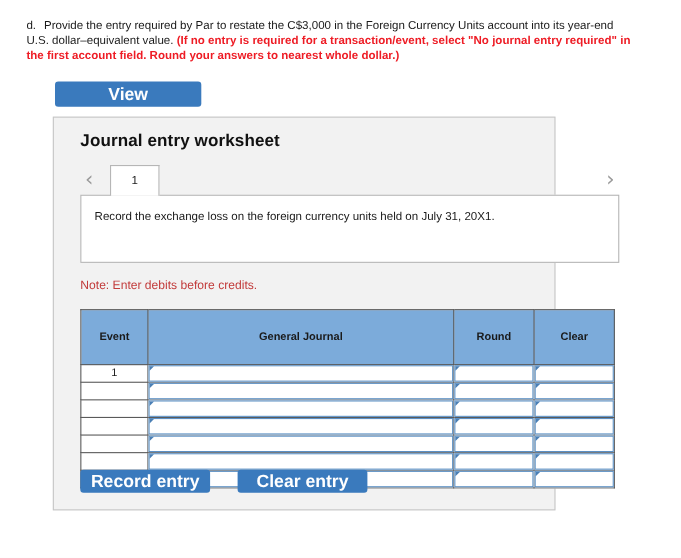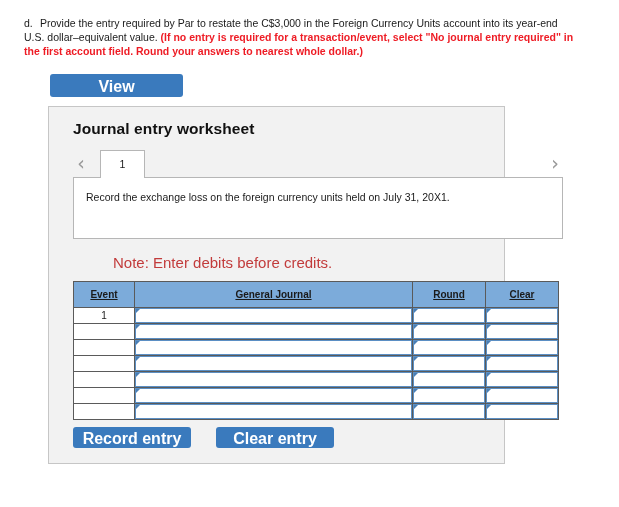--- a/index.html
+++ b/index.html
@@ -148,45 +148,43 @@
     right: 12px;
     font-size: 10.5px;
     line-height: 16px;
     color: #1a1a1a;
   }
 
   .note {
     position: absolute;
     left: 24px;
     top: 147px;
-    font-size: 15px;
+    font-size: 11px;
     color: #c23b3b;
-    margin-left: 40px;
   }
 
   
   .jtable {
     position: absolute;
     left: 24px;
     top: 174px;
     width: 485px;
     border-collapse: collapse;
     table-layout: fixed;
     background: #ffffff;
   }
   .jtable th {
     background: #7cabda;
     border: 1px solid #5a5a5a;
     font-size: 10px;
     font-weight: bold;
     color: #1a1a1a;
     height: 17px;
-    padding: 4px;
+    padding: 16px;
     text-align: center;
-    text-decoration: underline;
   }
   .jtable td {
     border: 1px solid #5a5a5a;
     padding: 0;
     height: 15px;
     background: #ffffff;
   }
   .col-event  { width: 61px; }
   .col-gj     { width: 278px; }
   .col-debit  { width: 73px; }

